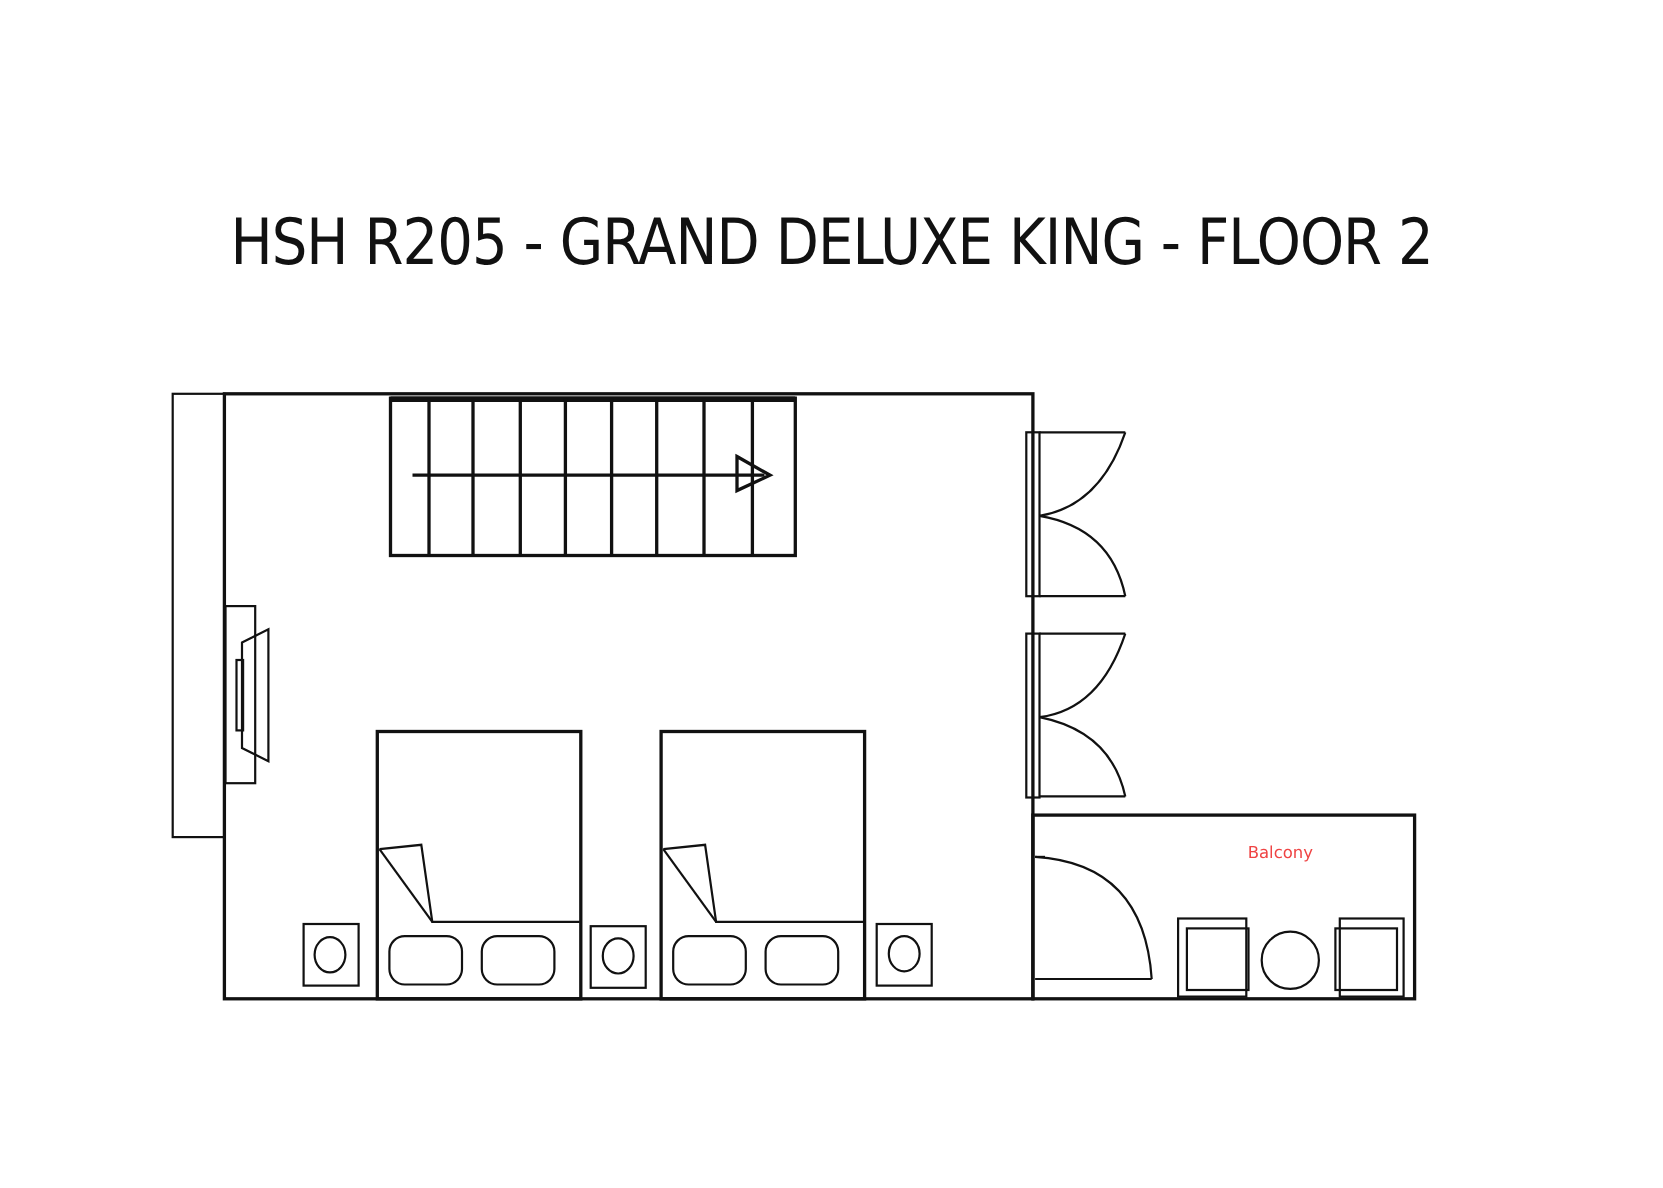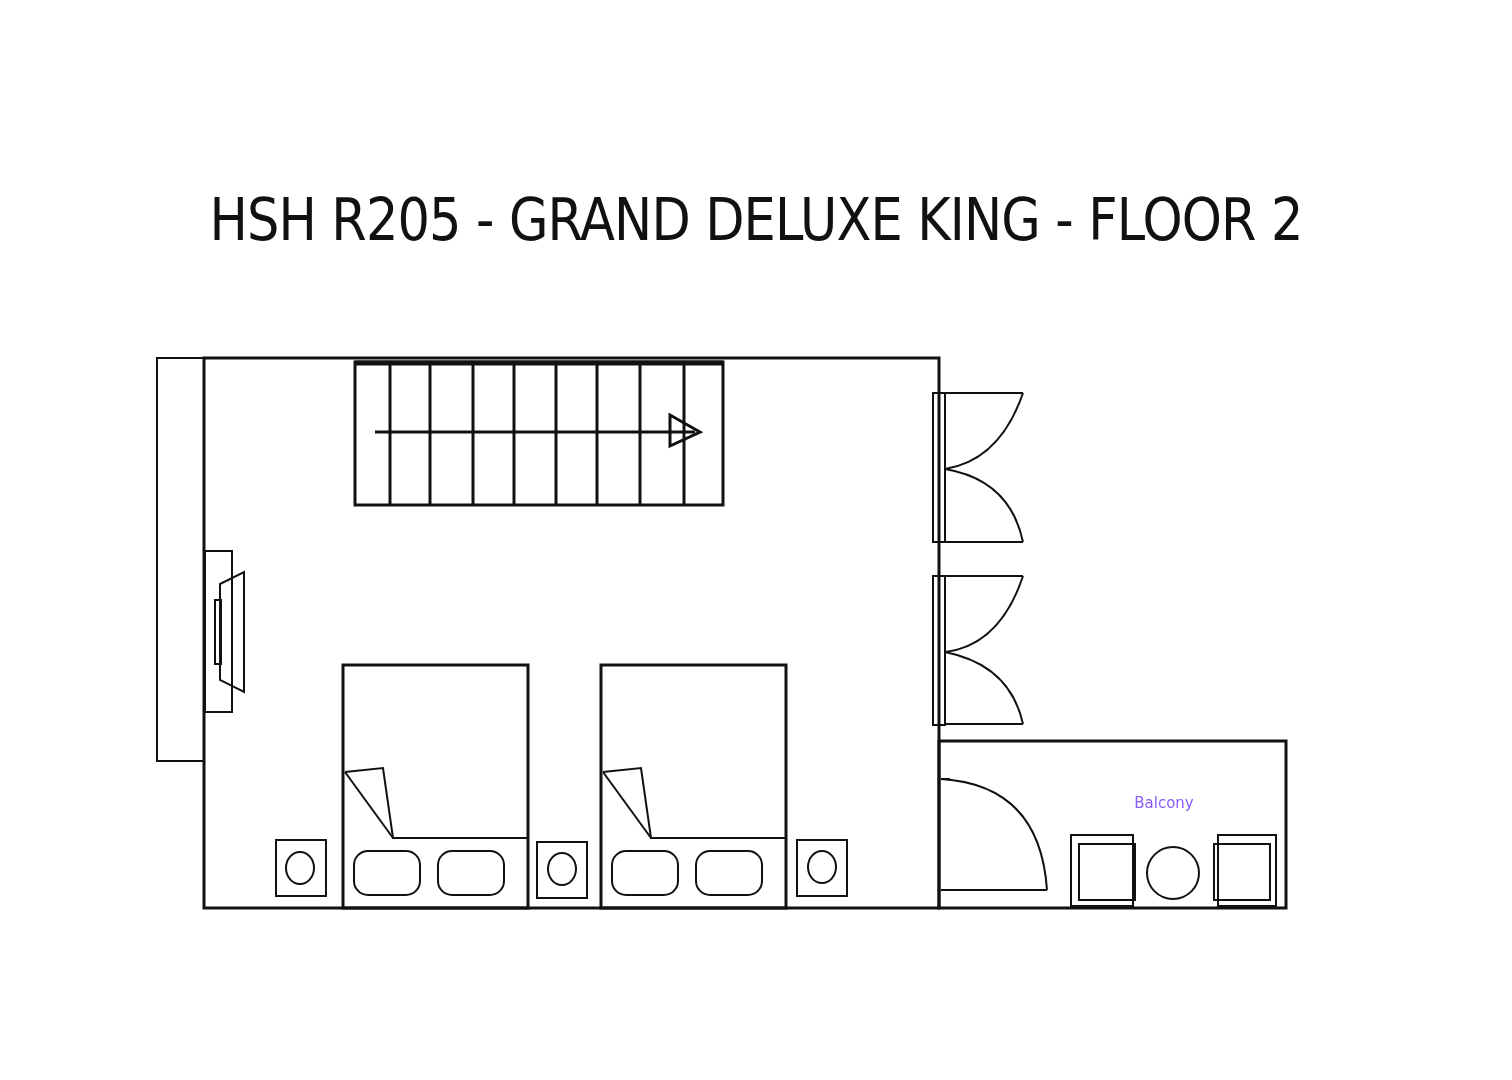--- a/index.html
+++ b/index.html
@@ -7,21 +7,21 @@
     .title {
       position: absolute; left: 0; top: 186px; width: 1512px; text-align: center;
       font-family: "DejaVu Sans", sans-serif; font-size: 58px; color: #111111;
       letter-spacing: -1px; font-weight: normal; transform: scaleX(0.88); transform-origin: center;
     }
     svg.plan { position: absolute; left: 0; top: 0; }
     .stroke { fill: none; stroke: #111; stroke-width: 3; }
     .thin { fill: none; stroke: #111; stroke-width: 2; }
     .balcony-label {
       position: absolute; left: 1112px; top: 766px; width: 104px; text-align: center;
-      font-family: "DejaVu Sans", sans-serif; font-size: 15px; color: #8b5cf6; margin-top: 28px;
+      font-family: "DejaVu Sans", sans-serif; font-size: 15px; color: #ef4444;
     }
   </style>
 </head>
 <body>
 
 <div class="title">HSH R205 - GRAND DELUXE KING - FLOOR 2</div>
 
 <svg class="plan" width="1512" height="1080" viewBox="0 0 1512 1080">
 
   <rect class="thin" x="157" y="358" width="47" height="403"></rect>

